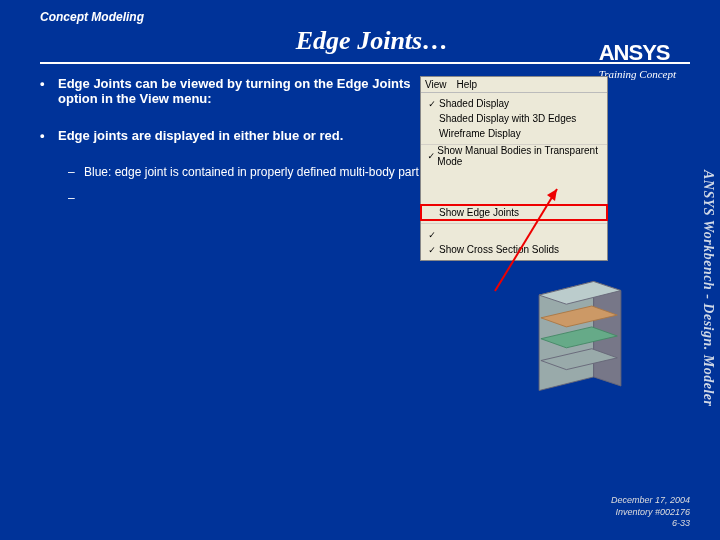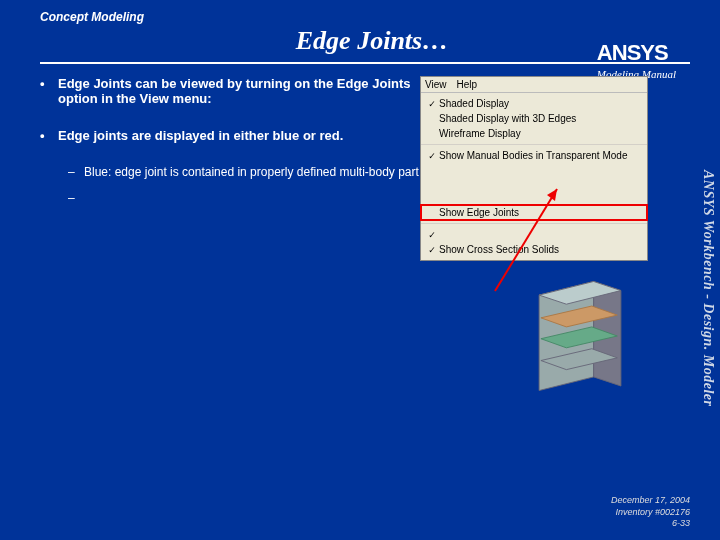--- a/index.html
+++ b/index.html
@@ -84,21 +84,21 @@
   }
   .right {
     width: 265px;
     position: relative;
   }
   .menu {
     background: #ece9d8;
     border: 1px solid #888;
     font-size: 10px;
     color: #000;
-    width: 228px;
+    width: 188px;
   }
   .menubar {
     display: flex;
     background: #ece9d8;
     border-bottom: 1px solid #bbb;
     padding: 2px 4px;
     gap: 10px;
   }
   .menusection {
     padding: 3px 0;
@@ -161,21 +161,21 @@
   }
 </style>
 </head>
 <body>
 
 <div class="header">
   <div class="supertitle">Concept Modeling</div>
   <div class="title">Edge Joints…</div>
   <div class="logo-block">
     <div class="logo">ANSYS</div>
-    <div class="training">Modeling Manual</div>
+    <div class="training">Training Concept</div>
   </div>
 </div>
 <div class="rule"></div>
 
 <div class="content">
   <div class="left">
     <div class="bullet">
       <span class="dot">•</span>
       <span>Edge Joints can be viewed by turning on the Edge Joints option in the View menu:</span>
     </div>

